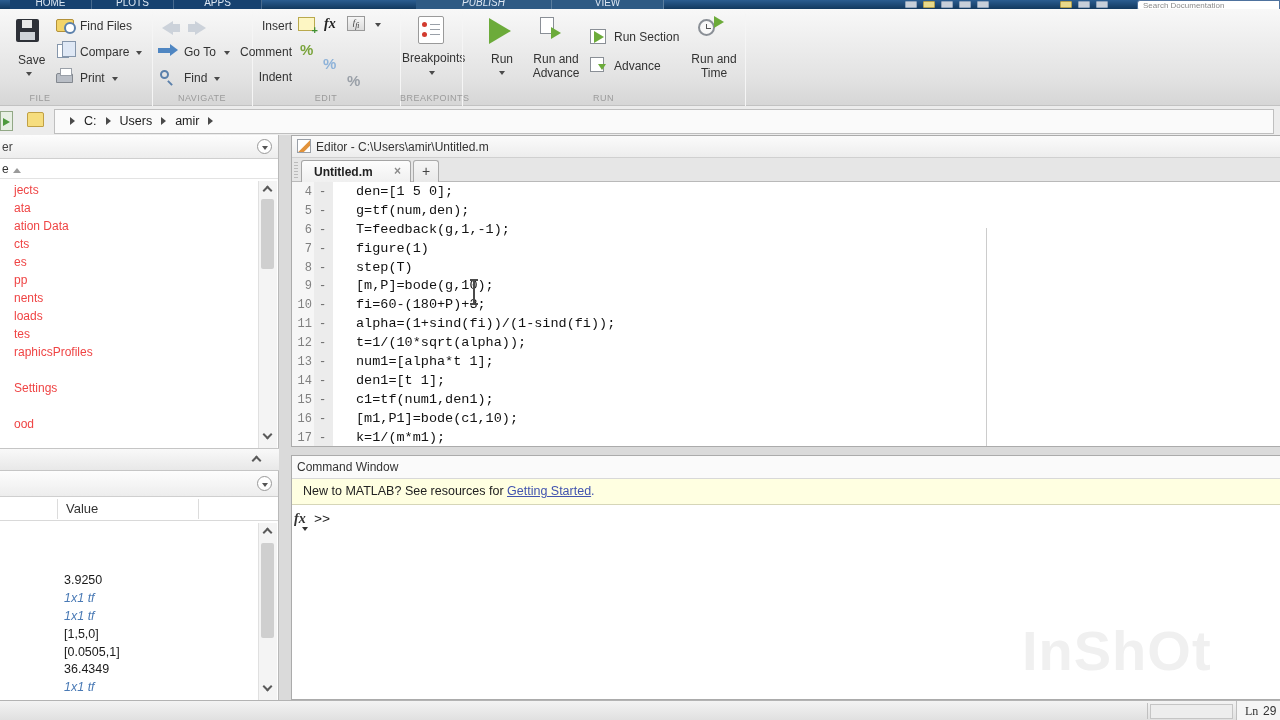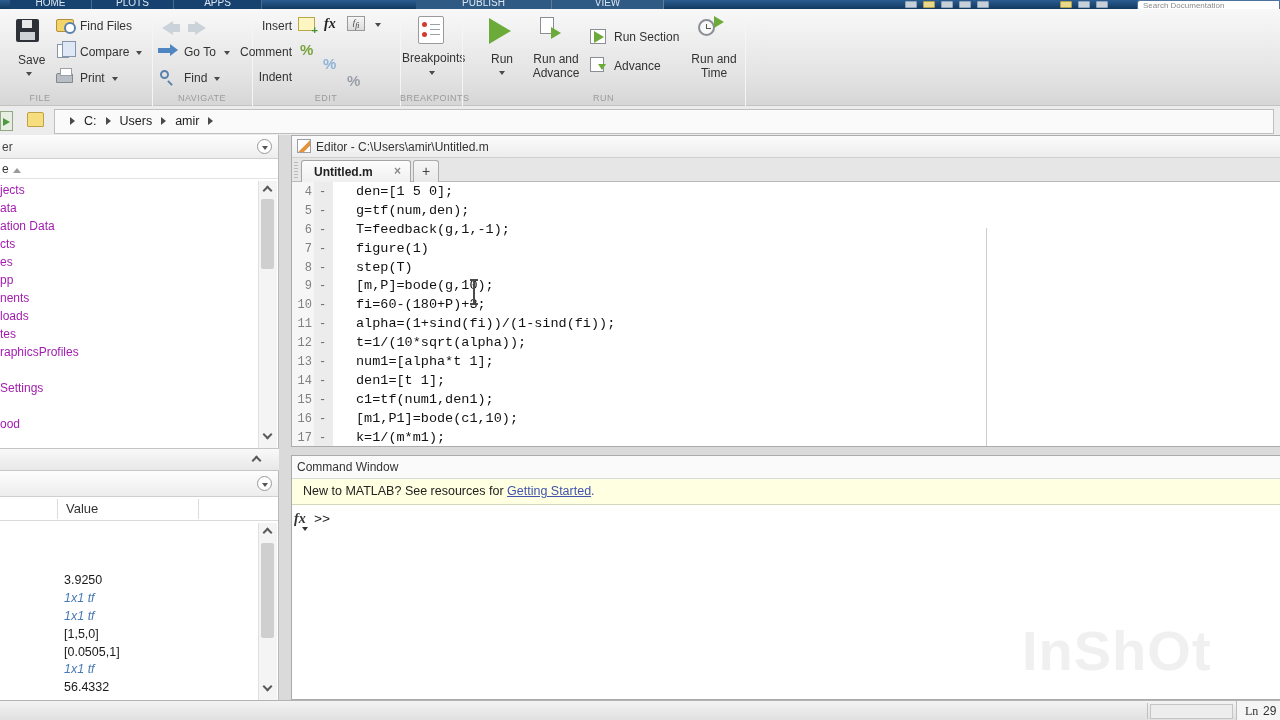--- a/index.html
+++ b/index.html
@@ -92,21 +92,21 @@
   .sb-thumb { left:2px; width:13px; background:#cfcfcf; border-radius:2px; }
 
   
   #cf-panel { left:0; top:135px; width:279px; height:313px; background:#fff; border-right:1px solid #b9b9b9; overflow:hidden; }
   #cf-title { left:0; top:0; width:279px; height:24px; }
   #cf-title-frag { left:2px; top:5px; font-size:12px; color:#444; }
   #cf-sort-row { left:0; top:24px; width:279px; height:20px; border-bottom:1px solid #e3e3e3; }
   #cf-sort-frag { left:2px; top:3px; font-size:12px; color:#333; }
   #cf-sort-tri { left:13px; top:9px; width:0; height:0; border-left:4px solid transparent; border-right:4px solid transparent; border-bottom:5px solid #9a9a9a; }
   #cf-list { left:0; top:46px; width:256px; height:267px; overflow:hidden; }
-  .cf-item { height:18px; line-height:18px; font-size:12px; color:#a21caf; padding-left:0; white-space:nowrap; }
+  .cf-item { height:18px; line-height:18px; font-size:12px; color:#ef4444; padding-left:14px; white-space:nowrap; }
 
   
   #details-strip { left:0; top:448px; width:279px; height:23px;
     background:linear-gradient(#f9f9f9,#e8e8e8); border-top:1px solid #c5c5c5; border-bottom:1px solid #c5c5c5; }
 
   
   #ws-panel { left:0; top:471px; width:279px; height:229px; background:#fff; border-right:1px solid #b9b9b9; overflow:hidden; }
   #ws-title { left:0; top:0; width:279px; height:26px; }
   #ws-header { left:0; top:26px; width:279px; height:24px; border-bottom:1px solid #d9d9d9; }
   #ws-val-label { left:66px; top:4px; font-size:13px; color:#333; }
@@ -175,21 +175,21 @@
       </div>
       <div class="rtab dark" style="width: 82px;">
         <span>PLOTS</span>
       </div>
       <div class="rtab dark" style="width: 88px;">
         <span>APPS</span>
       </div>
       <div class="rtab active" style="width: 154px; margin-top: 40px;">
         <span>EDITOR</span>
       </div>
-      <div class="rtab mid" style="width: 136px;">
+      <div class="rtab mid" style="width: 136px; font-style: italic;">
         <span>PUBLISH</span>
       </div>
       <div class="rtab mid" style="width: 112px;">
         <span>VIEW</span>
       </div>
     </div>
   <div class="abs qa-ico" style="left:905px"></div>
   <div class="abs qa-ico y" style="left:923px"></div>
   <div class="abs qa-ico" style="left:941px"></div>
   <div class="abs qa-ico" style="left:959px"></div>
@@ -370,20 +370,21 @@
     <div class="abs ws-colsep" style="left:57px"></div>
     <span class="abs" id="ws-val-label">Value</span>
     <div class="abs ws-colsep" style="left:198px"></div>
   </div>
   <div class="abs" id="ws-rows">
       <div class="ws-row">3.9250</div>
       <div class="ws-row tf">1x1 tf</div>
       <div class="ws-row tf">1x1 tf</div>
       <div class="ws-row">[1,5,0]</div>
       <div class="ws-row">[0.0505,1]</div>
+      <div class="ws-row">36.4349</div>
       <div class="ws-row tf">1x1 tf</div>
       <div class="ws-row">56.4332</div>
       <div class="ws-row">0.0089</div>
       <div class="ws-row">1.0013</div>
     </div>
   <div class="abs sb-track" style="left:258px;top:52px;width:19px;height:177px">
     <div class="chev up abs" style="left:5px;top:6px"></div>
     <div class="sb-thumb abs" style="top:20px;height:95px"></div>
     <div class="chev down abs" style="left:5px;top:160px"></div>
   </div>

